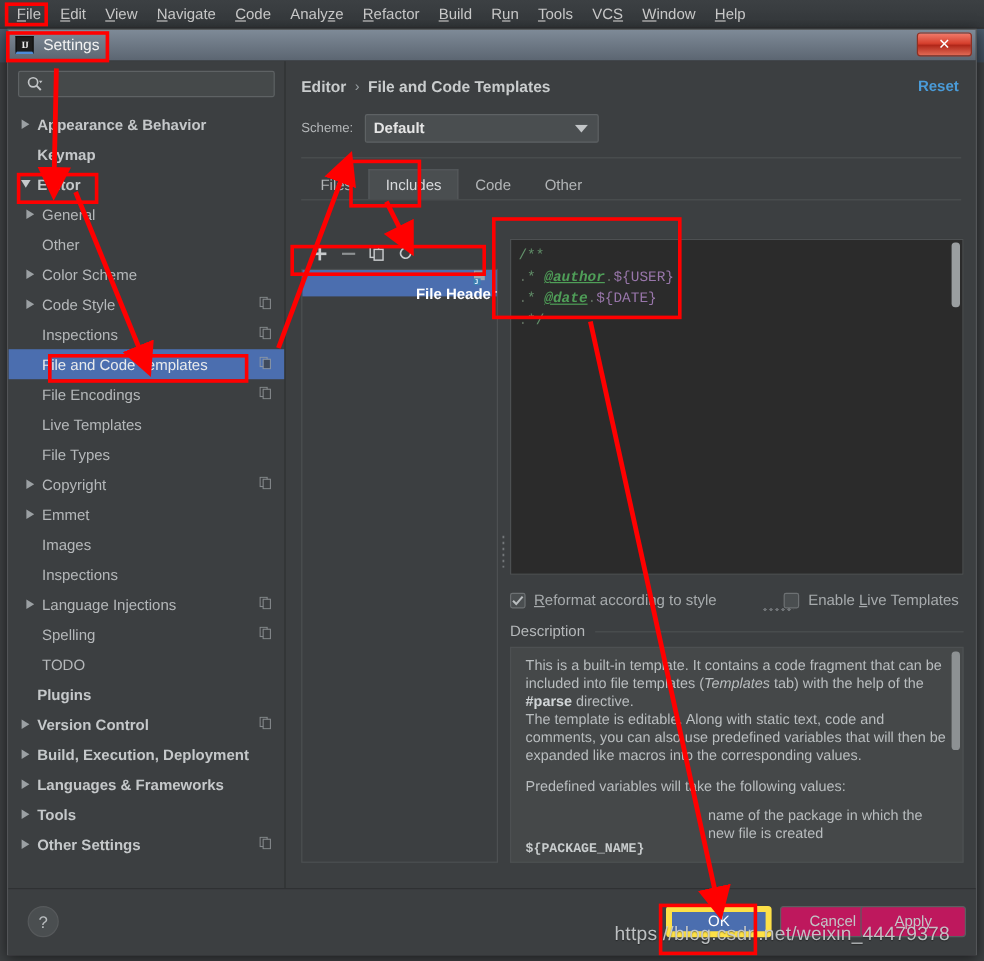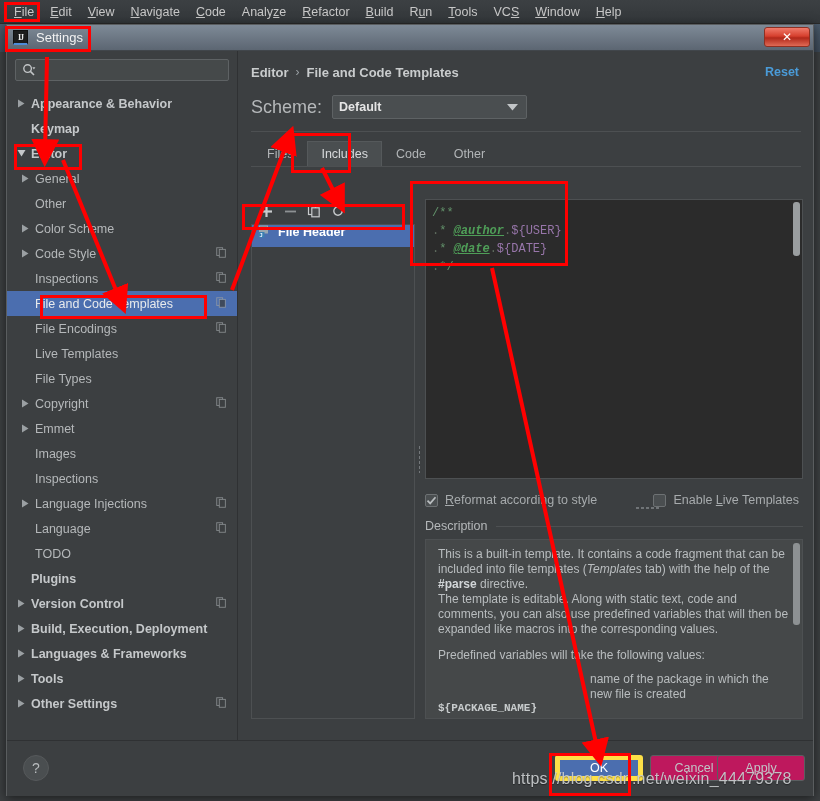--- a/index.html
+++ b/index.html
@@ -104,21 +104,21 @@
     position:absolute;left:232px;top:0;right:0;height:690px;box-sizing:border-box;
     padding:0;
   }
   .crumbrow{
     display:flex;align-items:center;height:30px;padding:6px 14px 0 12px;
   }
   .crumb{font-size:13px;font-weight:bold;color:#c9cccd;}
   .crumbsep{margin:0 7px;color:#9aa0a4;font-size:12px;}
   .resetlink{margin-left:auto;color:#4a9bd8;font-size:12.5px;font-weight:bold;cursor:pointer;}
   .schemerow{display:flex;align-items:center;padding:8px 12px 0 12px;}
-  .schemelabel{font-size:18px;color:#b5b8ba;margin-right:10px;}
+  .schemelabel{font-size:11px;color:#b5b8ba;margin-right:10px;}
   .combo{
     width:195px;height:24px;background:#4a4e50;border:1px solid #5e6264;border-radius:2px;
     display:flex;align-items:center;padding:0 6px;box-sizing:border-box;position:relative;
     cursor:pointer;
   }
   .combo .val{font-size:12.5px;color:#e5e5e5;font-weight:bold;}
   .combo .caret{position:absolute;right:8px;}
   .hrule{margin:12px 12px 0 12px;border-top:1px solid #4d5052;}
 
   .tabs{display:flex;align-items:flex-end;padding:8px 0 0 14px;height:26px;}
@@ -138,22 +138,22 @@
   .listtoolbar{display:flex;align-items:center;height:24px;gap:2px;padding-left:4px;}
   .tbtn{
     width:22px;height:20px;display:flex;align-items:center;justify-content:center;
     cursor:pointer;
   }
   .listbox{
     position:absolute;left:0;right:0;top:25px;bottom:0;
     background:#3c3f41;border:1px solid #4d5052;box-sizing:border-box;
   }
   .listrow{
-    height:22px;display:flex;align-items:flex-start;padding-left:6px;box-sizing:border-box;
-    font-size:12.5px;color:#c9cccd;cursor:default;
+    height:22px;display:flex;align-items:flex-end;padding-left:6px;box-sizing:border-box;
+    font-size:12.5px;color:#c9cccd;cursor:default;flex-direction:column;
   }
   .listrow.sel{background:#4b6eaf;color:#ffffff;font-weight:bold;}
   .tmplicon{
     width:13px;height:13px;margin-right:7px;flex:0 0 13px;position:relative;
   }
 
   .splitter{
     position:absolute;left:165px;top:0;width:8px;bottom:0;
   }
   .splitdots{
@@ -422,21 +422,21 @@
                 </svg>
               </span>
               <span class="lbl">Language Injections</span>
               <span class="cfgicon"><svg width="11" height="11" viewBox="0 0 12 12">
                   <rect x="0.8" y="0.8" width="6.4" height="8.4" fill="none" stroke="#9ba0a3" stroke-width="1"></rect>
                   <rect x="3.6" y="2.6" width="6.6" height="8.6" fill="#3c3f41" stroke="#9ba0a3" stroke-width="1"></rect>
                 </svg></span>
             </div>
             <div class="node ind1">
               <span class="arrow"></span>
-              <span class="lbl">Language</span>
+              <span class="lbl">Spelling</span>
               <span class="cfgicon"><svg width="11" height="11" viewBox="0 0 12 12">
                   <rect x="0.8" y="0.8" width="6.4" height="8.4" fill="none" stroke="#9ba0a3" stroke-width="1"></rect>
                   <rect x="3.6" y="2.6" width="6.6" height="8.6" fill="#3c3f41" stroke="#9ba0a3" stroke-width="1"></rect>
                 </svg></span>
             </div>
             <div class="node ind1">
               <span class="arrow"></span>
               <span class="lbl">TODO</span>
             </div>
             <div class="node ind0 bold">

